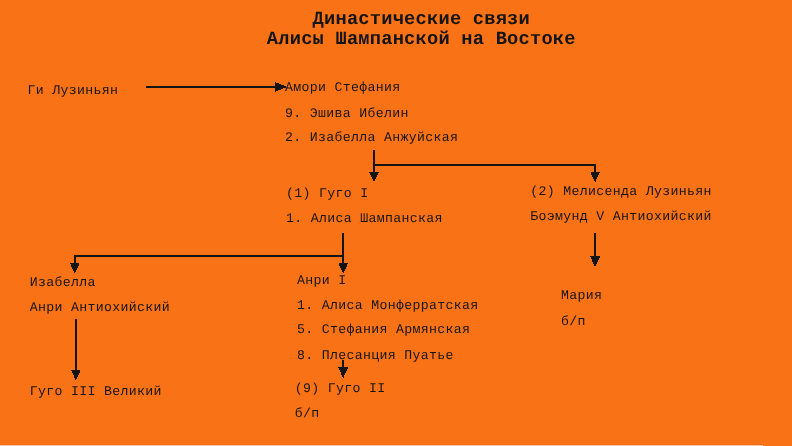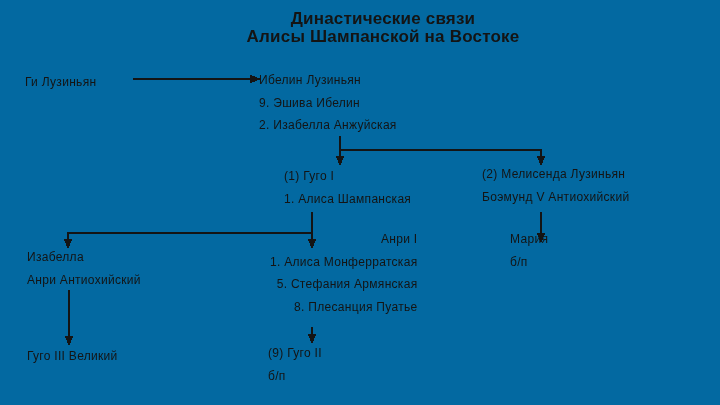--- a/index.html
+++ b/index.html
@@ -4,22 +4,22 @@
 <style>
   html, body {
     margin: 0;
     padding: 0;
     background: #ffffff;
   }
   .page {
     position: relative;
     width: 720px;
     height: 405px;
-    background: #0369a1;
-    font-family: Liberation Sans, sans-serif;
+    background: #f97316;
+    font-family: Liberation Mono, monospace;
     color: #141414;
     overflow: hidden;
   }
   .title {
     position: absolute;
     top: 10px;
     left: 23px;
     width: 720px;
     text-align: center;
     font-weight: bold;
@@ -97,48 +97,48 @@
       <line x1="312" y1="327" x2="312" y2="335"></line>
       <polygon points="307.5,334 316.5,334 312,344"></polygon>
     </g>
   </svg>
 
   <div class="node" style="left:25px; top:71px;">
     <div>Ги Лузиньян</div>
   </div>
 
   <div class="node" style="left:259px; top:69px;">
-    <div>Ибелин Лузиньян</div>
+    <div>Амори Стефания</div>
     <div>9. Эшива Ибелин</div>
     <div>2. Изабелла Анжуйская</div>
   </div>
 
-  <div class="node" style="left:284px; top:165px;">
+  <div class="node" style="left:260px; top:165px;">
     <div>(1) Гуго I</div>
     <div>1. Алиса Шампанская</div>
   </div>
 
   <div class="node" style="left:482px; top:163px;">
     <div>(2) Мелисенда Лузиньян</div>
     <div>Боэмунд V Антиохийский</div>
   </div>
 
   <div class="node" style="left:27px; top:246px;">
     <div>Изабелла</div>
     <div>Анри Антиохийский</div>
   </div>
 
-  <div class="node" style="left:270px; top:228px;text-align:right;">
+  <div class="node" style="left:270px; top:244px;">
     <div>Анри I</div>
     <div>1. Алиса Монферратская</div>
     <div>5. Стефания Армянская</div>
     <div>8. Плесанция Пуатье</div>
   </div>
 
-  <div class="node" style="left:510px; top:228px;">
+  <div class="node" style="left:510px; top:258px;">
     <div>Мария</div>
     <div>б/п</div>
   </div>
 
   <div class="node" style="left:27px; top:345px;">
     <div>Гуго III Великий</div>
   </div>
 
   <div class="node" style="left:268px; top:342px;">
     <div>(9) Гуго II</div>

